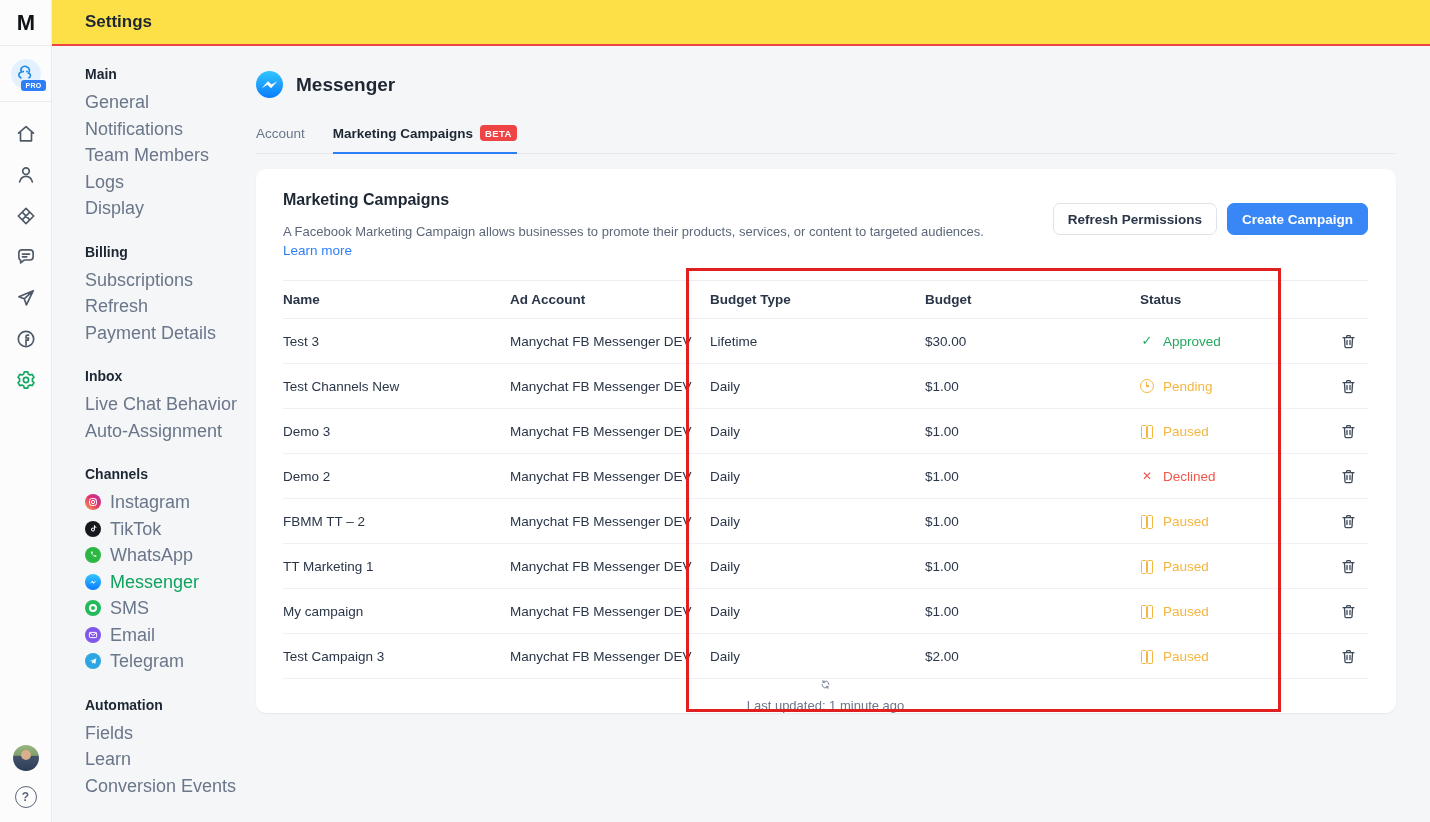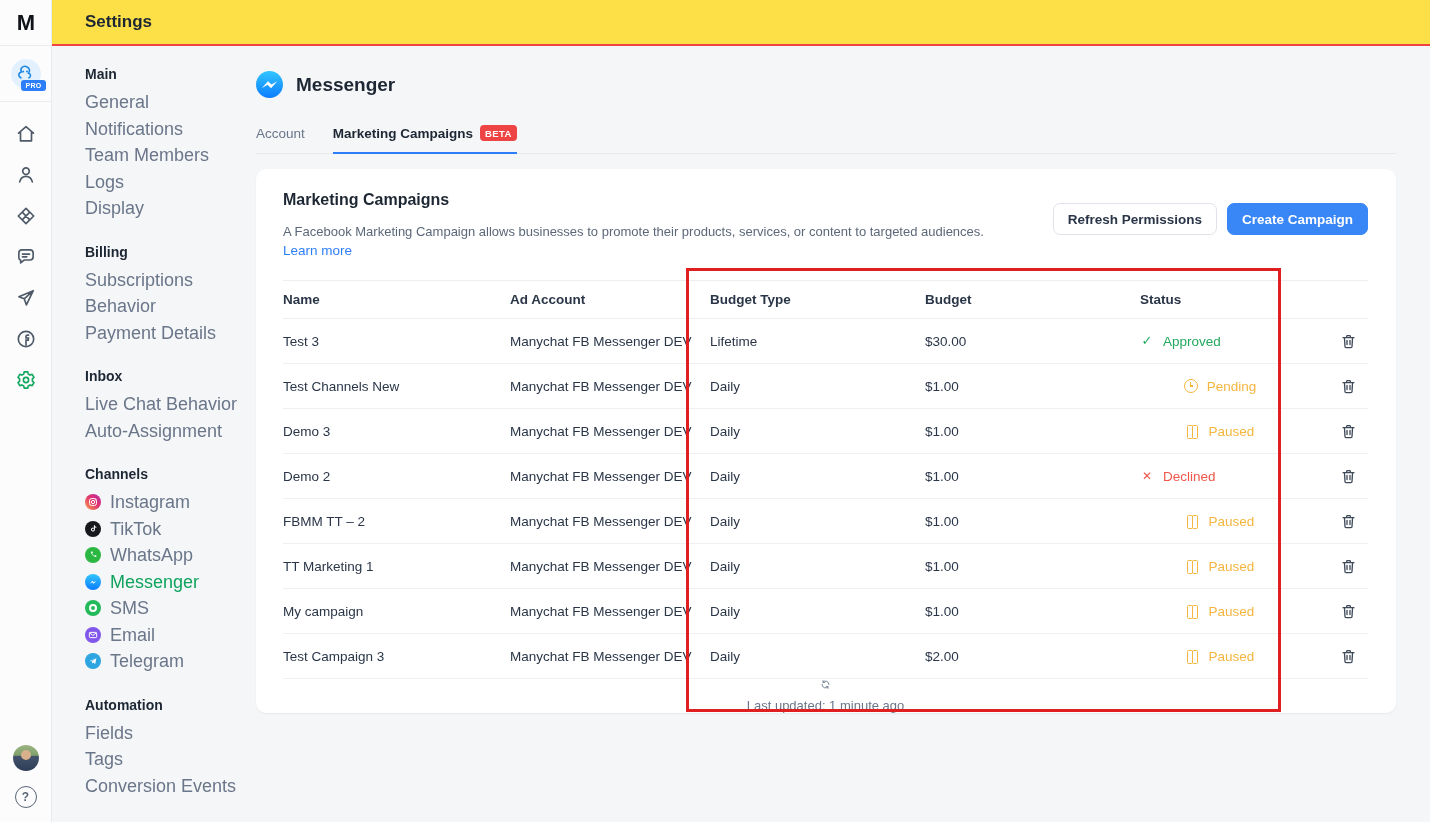--- a/index.html
+++ b/index.html
@@ -74,21 +74,21 @@
   .btn.primary { background:#3986f7; border:1px solid #3986f7; color:#fff; }
 
   
   .table { margin-top:20px; }
   .tgrid { display:grid; grid-template-columns:227px 200px 215px 215px 160px 1fr; align-items:center; }
   .thead { height:39px; border-top:1px solid #eceef2; border-bottom:1px solid #eceef2;
            font-size:13.5px; font-weight:700; color:#2a3648; }
   .trow { height:45px; border-bottom:1px solid #eef0f3; font-size:13.5px; color:#2a3648; }
   .status { display:flex; align-items:center; gap:9px; font-size:13.5px; }
   .st-approved { color:#23a95f; }
-  .st-pending, .st-paused { color:#f5b63f;justify-content:center; }
+  .st-pending, .st-paused { color:#f5b63f; }
   .st-declined { color:#f0564a; }
   .ic { width:14px; height:14px; position:relative; display:inline-block; flex:none; }
   .st-approved .ic::before { content:"✓"; position:absolute; inset:0; font-size:13px; line-height:14px; text-align:center; }
   .st-declined .ic::before { content:"✕"; position:absolute; inset:0; font-size:12px; line-height:14px; text-align:center; }
   .st-pending .ic { border:1.4px solid currentColor; border-radius:50%; }
   .st-pending .ic::before { content:""; position:absolute; left:5px; top:2.4px; width:1.4px; height:3.8px; background:currentColor; }
   .st-pending .ic::after  { content:""; position:absolute; left:5px; top:5.4px; width:3.4px; height:1.4px; background:currentColor; }
   .st-paused .ic::before, .st-paused .ic::after { content:""; position:absolute; top:1.2px; width:3.8px; height:11.5px;
       border:1.3px solid currentColor; border-radius:1.5px; }
   .st-paused .ic::before { left:1.4px; }
@@ -188,21 +188,21 @@
     <div class="side-item">
         <span>Display</span>
       </div>
   </div>
   <div class="side-section">
     <div class="side-title">Billing</div>
     <div class="side-item">
         <span>Subscriptions</span>
       </div>
     <div class="side-item">
-        <span>Behavior</span>
+        <span>Refresh</span>
       </div>
     <div class="side-item">
         <span>Payment Details</span>
       </div>
   </div>
   <div class="side-section">
     <div class="side-title">Inbox</div>
     <div class="side-item">
         <span>Live Chat Behavior</span>
       </div>
@@ -269,21 +269,21 @@
         </span>
       <span>Telegram</span>
     </div>
   </div>
   <div class="side-section">
     <div class="side-title">Automation</div>
     <div class="side-item">
         <span>Fields</span>
       </div>
     <div class="side-item">
-        <span>Tags</span>
+        <span>Learn</span>
       </div>
     <div class="side-item">
         <span>Conversion Events</span>
       </div>
   </div>
 </aside>
 
 <main class="main">
   <div class="page-head">
     <svg width="27" height="27" viewBox="0 0 16 16">

